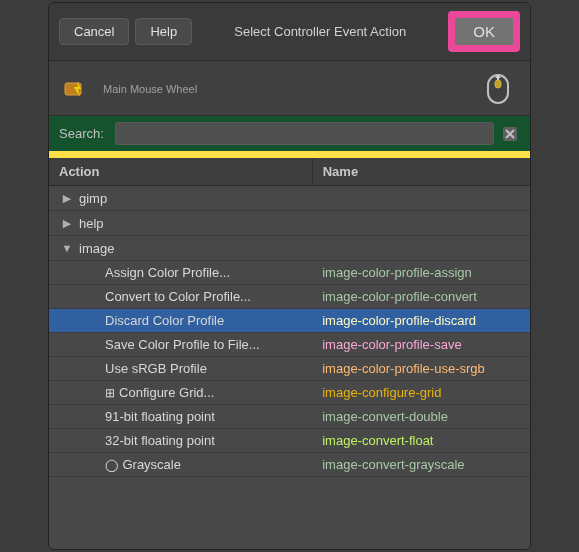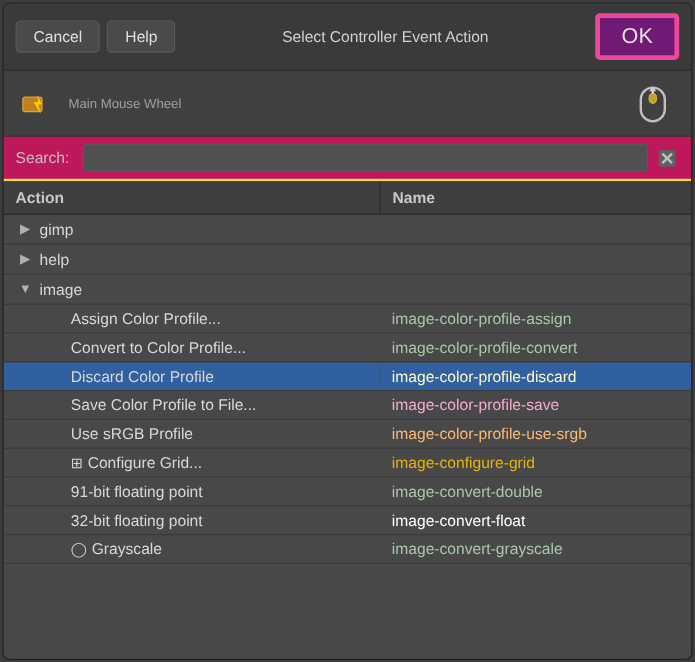--- a/index.html
+++ b/index.html
@@ -12,21 +12,21 @@
       height: 552px;
       background: #3c3c3c;
       font-family: "Segoe UI", Arial, sans-serif;
       font-size: 13px;
       color: #e0e0e0;
       display: flex;
       align-items: center;
       justify-content: center;
     }
     .dialog {
-      width: 575px;
+      width: 483px;
       height: 548px;
       background: #404040;
       border: 1px solid #222;
       border-radius: 6px;
       display: flex;
       flex-direction: column;
       overflow: hidden;
     }
     .toolbar {
       display: flex;
@@ -47,25 +47,25 @@
     }
     .toolbar-title {
       flex: 1;
       text-align: center;
       font-size: 13px;
       color: #d0d0d0;
     }
     .toolbar-ok {
       padding: 5px 18px;
       border-radius: 4px;
-      border: 4px solid #ec4899;
-      background: #701a75;
+      border: 7px solid #ec4899;
+      background: #737373;
       color: #e0e0e0;
       cursor: pointer;
-      font-size: 18px;
+      font-size: 15px;
     }
     .header {
       display: flex;
       align-items: center;
       padding: 10px 12px 8px 12px;
       background: #404040;
       border-bottom: 1px solid #2f2f2f;
     }
     .header-icon {
       width: 32px;
@@ -93,22 +93,22 @@
       width: 40px;
       height: 36px;
       display: flex;
       align-items: center;
       justify-content: center;
     }
     .search-bar {
       display: flex;
       align-items: center;
       padding: 6px 10px;
-      background: #be185d;
-      border-bottom: 2px solid #fde047;
+      background: #14532d;
+      border-bottom: 7px solid #fde047;
       gap: 6px;
     }
     .search-label {
       color: #c0c0c0;
       font-size: 13px;
       min-width: 50px;
     }
     .search-input {
       flex: 1;
       background: #505050;
@@ -310,21 +310,21 @@
             </td>
             <td style="color: rgb(168, 200, 168);">image-convert-double</td>
           </tr>
           <tr>
             <td style="padding-left: 36px;">
               <div style="display: flex; align-items: center;">
                 <span style="display: inline-block; width: 20px;"></span>
                 <span>32-bit floating point</span>
               </div>
             </td>
-            <td style="color: #ffffff;">image-convert-float</td>
+            <td style="color: #bef264;">image-convert-float</td>
           </tr>
           <tr>
             <td style="padding-left: 36px;">
               <div style="display: flex; align-items: center;">
                 <span style="display: inline-block; width: 20px;"></span>
                 <span style="margin-right: 4px; font-size: 12px;">◯</span>
                 <span>Grayscale</span>
               </div>
             </td>
             <td style="color: rgb(168, 200, 168);">image-convert-grayscale</td>

